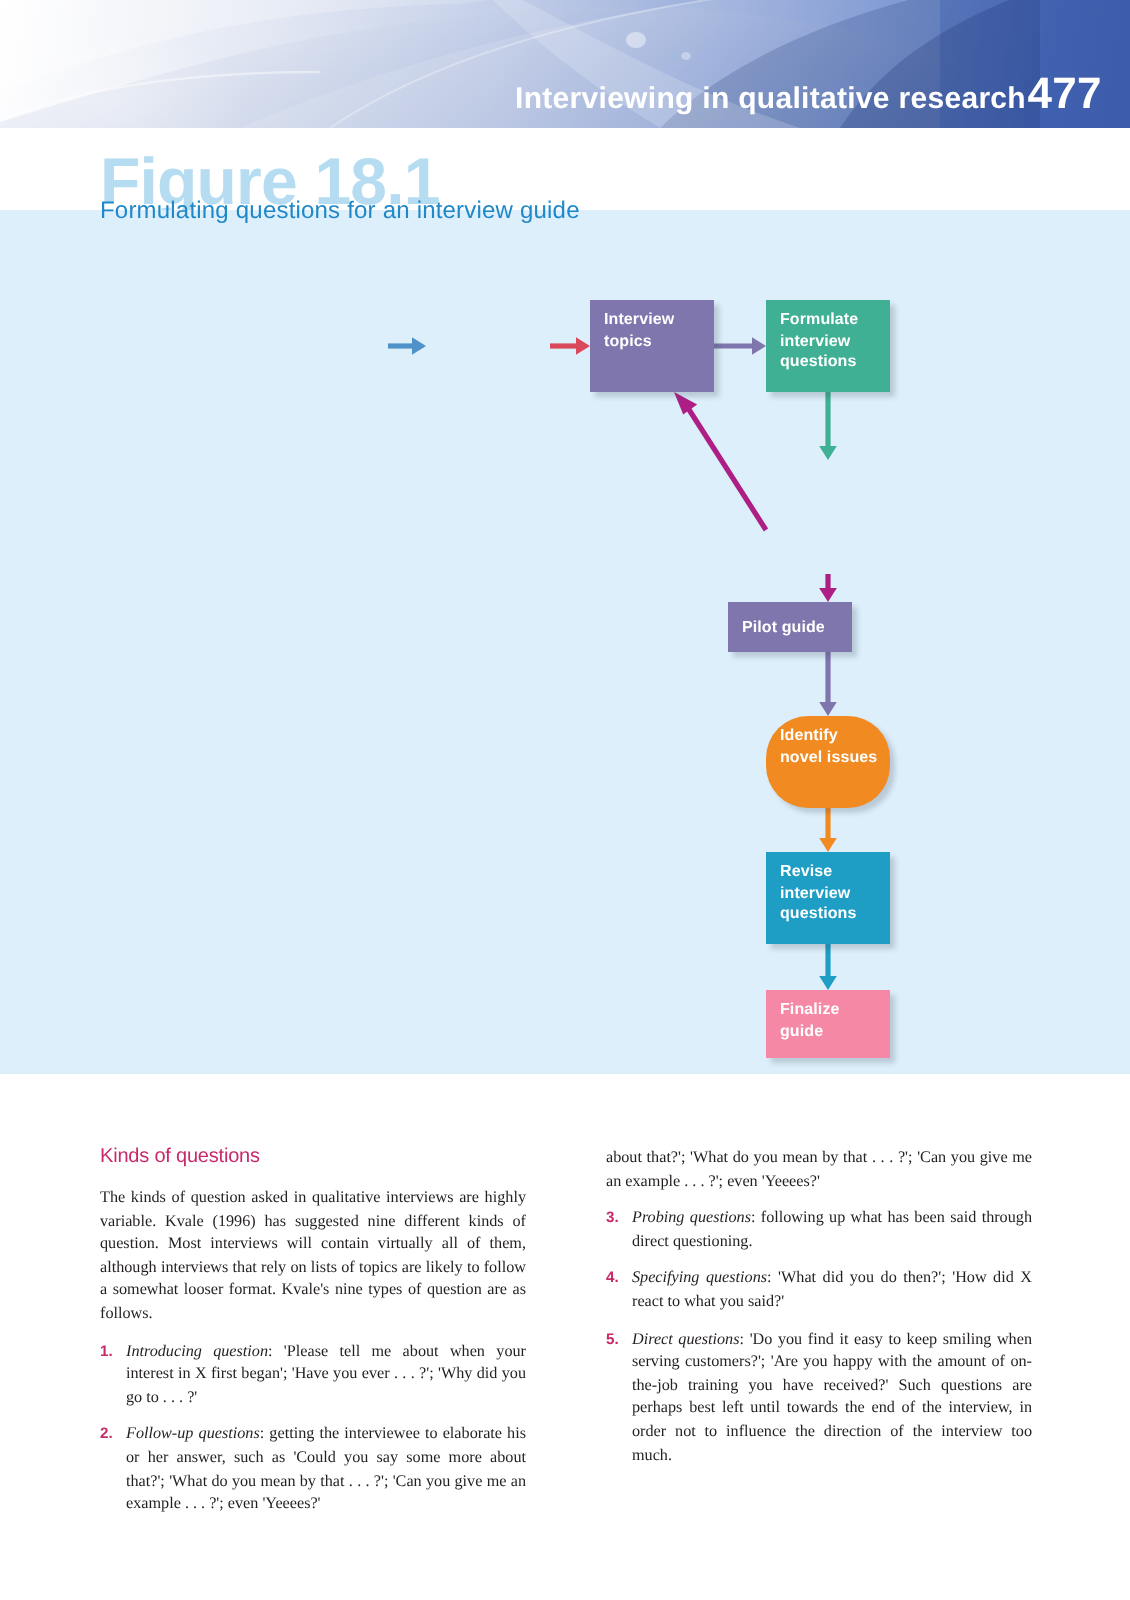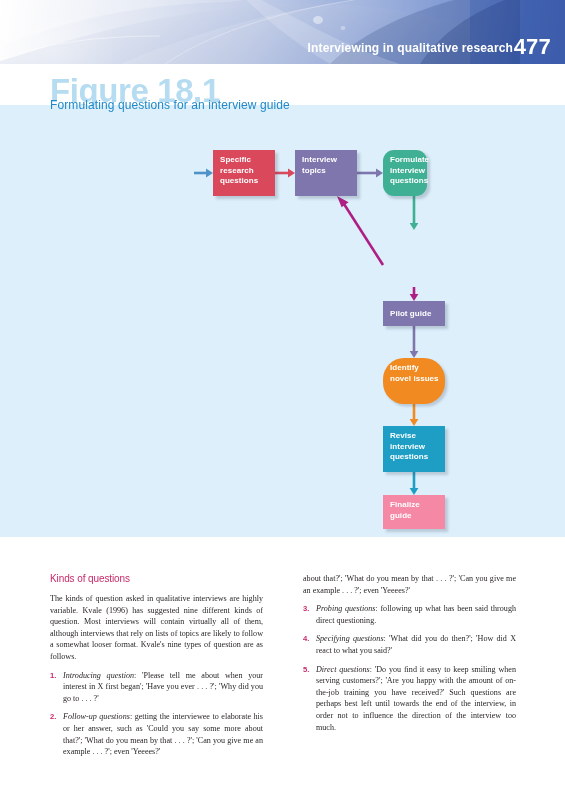--- a/index.html
+++ b/index.html
@@ -46,21 +46,21 @@
     position: absolute;
     left: 0; top: 64px;
     width: 565px; height: 2px;
     background: #ffffff;
   }
   .running-head {
     position: absolute;
     right: 52px; top: 41px;
     font-family: "Liberation Sans", sans-serif;
     font-weight: bold;
-    font-size: 12px;
+    font-size: 15px;
     letter-spacing: .15px;
     color: #ffffff;
     white-space: nowrap;
   }
   .folio {
     position: absolute;
     right: 14px; top: 34px;
     font-family: "Liberation Sans", sans-serif;
     font-weight: bold;
     font-size: 22px;
@@ -243,30 +243,27 @@
         <line x1="414" y1="299" x2="414" y2="314" stroke="#f18b21" stroke-width="2.6"></line>
         <polygon points="409.6,314 414,321 418.4,314" fill="#f18b21"></polygon>
       </g>
 
       <g>
         <line x1="414" y1="367" x2="414" y2="383" stroke="#1e9ec4" stroke-width="2.6"></line>
         <polygon points="409.6,383 414,390 418.4,383" fill="#1e9ec4"></polygon>
       </g>
     </svg>
 
-    <div class="node" style="left:213px; top:45px; width:62px; height:46px; background:#d9485b;">
-      <span>Specific research questions</span>
-    </div>
     <div class="node" style="left:295px; top:45px; width:62px; height:46px; background:#7f76ad;">
       <span>Interview topics</span>
     </div>
-    <div class="node" style="left:383px; top:45px; width:44px; height:46px; background:#3fb093;border-radius:11px;">
+    <div class="node" style="left:383px; top:45px; width:62px; height:46px; background:#3fb093;">
       <span>Formulate interview questions</span>
     </div>
-    <div class="node" style="left:383px; top:196px; width:62px; height:25px; background:#7f76ad; display:flex; align-items:center;">
+    <div class="node" style="left:364px; top:196px; width:62px; height:25px; background:#7f76ad; display:flex; align-items:center;">
       <span>Pilot guide</span>
     </div>
     <div class="node" style="left:383px; top:253px; width:62px; height:46px; background:#f18b21;border-radius:21px;">
       <span>Identify novel issues</span>
     </div>
     <div class="node" style="left:383px; top:390px; width:62px; height:34px; background:#f589a5;">
       <span>Finalize guide</span>
     </div>
     <div class="node" style="left:383px; top:321px; width:62px; height:46px; background:#1e9ec4;">
       <span>Revise interview questions</span>

